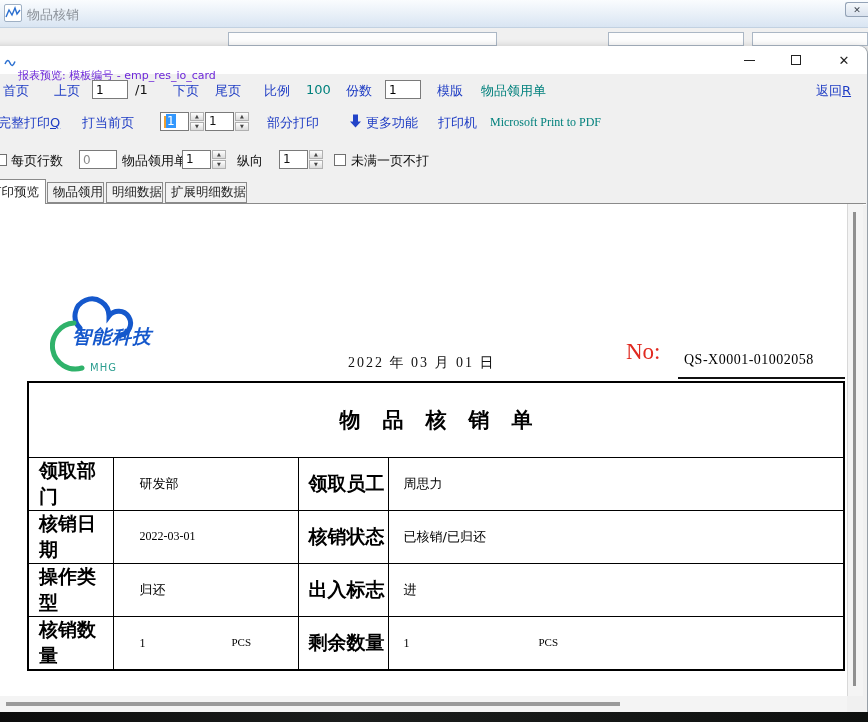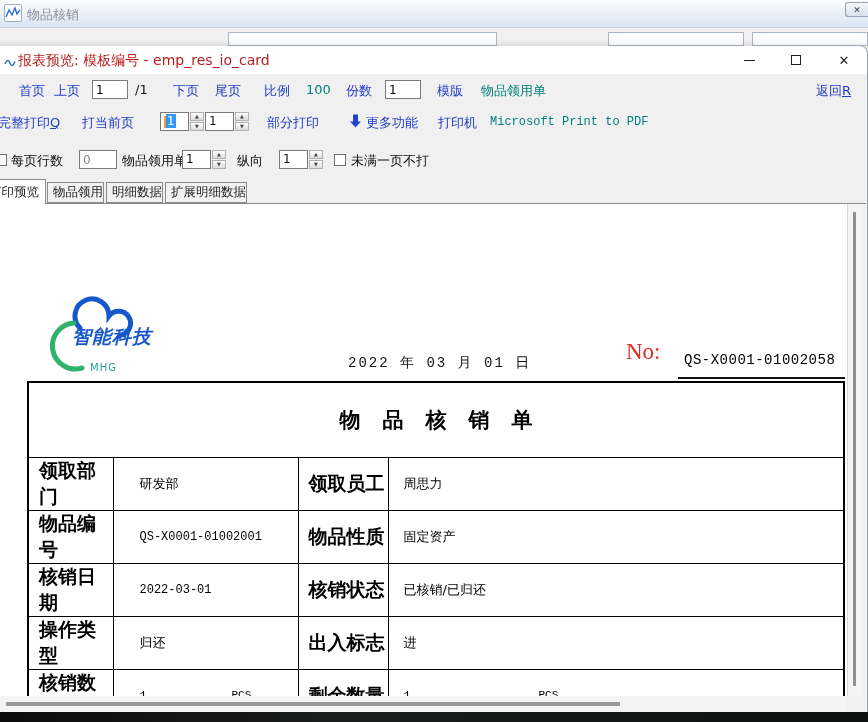--- a/index.html
+++ b/index.html
@@ -28,32 +28,32 @@
   .bg-field { position:absolute; top:4px; height:14px; background:#fdfdfd;
     border:1px solid #abb7c5; }
 
   
   .dialog { left:-22px; top:46px; width:890px; height:666px;
     background:#f0f0f0; border:1px solid #98a0a8; border-bottom:none;
     border-radius:8px 8px 0 0; box-shadow:0 3px 10px rgba(0,0,0,.35); }
   .dlg-titlebar { left:-22px; top:46px; width:889px; height:28px;
     background:#fff; border-radius:8px 8px 0 0; }
   .dlg-icon { left:4px; top:56px; }
-  .dlg-title { left:18px; top:52px; font-size:14px; color:#b91c1c; }
+  .dlg-title { left:18px; top:68px; font-size:11px; color:#6d28d9; }
   .dlg-ctl { top:47px; width:30px; height:26px; display:flex; align-items:center;
     justify-content:center; color:#222; cursor:default; }
   .glyph-min { width:11px; height:0; border-top:1.4px solid #222; }
   .glyph-max { width:10px; height:10px; border:1.4px solid #222; }
   .glyph-close { font-size:13px; line-height:13px; }
 
   
   .lnk { position:absolute; color:#1e3cc4; font-size:13px; cursor:pointer; white-space:nowrap; }
   .blk { position:absolute; color:#101010; font-size:13px; white-space:nowrap; }
   .teal { position:absolute; color:#00807c; font-size:13px; white-space:nowrap; }
-  .mono { font-family:Liberation Mono, monospace; }
+  .mono { font-family:Liberation Serif, serif; }
   .tb-input { position:absolute; height:19px; background:#fff;
     border:1px solid #7a7a7a; font-size:12px; padding:0 3px;
     font-family:"DejaVu Sans","Liberation Sans",sans-serif; }
   .num-wrap { position:absolute; display:flex; }
   .num-box { width:29px; height:19px; background:#fff; border:1px solid #7a7a7a;
     font-size:12px; padding:1px 3px; line-height:15px; }
   .num-box .sel { background:#3297fd; color:#fff; padding:0 1px; }
   .caret { display:inline-block; width:2px; height:12px; background:#f0a030;
     vertical-align:middle; margin-right:0; }
   .spin { width:14px; height:19px; display:flex; flex-direction:column; margin-left:1px; }
@@ -143,21 +143,21 @@
 <div class="abs dlg-ctl" style="left:734px;">
     <span class="glyph-min"></span>
   </div>
 <div class="abs dlg-ctl" style="left:781px;">
     <span class="glyph-max"></span>
   </div>
 <div class="abs dlg-ctl glyph-close" style="left:829px;">
     <span>✕</span>
   </div>
 
-<div class="lnk" style="left:19px; top:82px;">首页</div>
+<div class="lnk" style="left:3px; top:82px;">首页</div>
 <div class="lnk" style="left:54px; top:82px;">上页</div>
 <input class="tb-input" style="left: 92px; top: 80px; width: 36px;" value="1">
 <div class="blk" style="left:135px; top:82px;">/1</div>
 <div class="lnk" style="left:173px; top:82px;">下页</div>
 <div class="lnk" style="left:215px; top:82px;">尾页</div>
 <div class="lnk" style="left:264px; top:82px;">比例</div>
 <div class="teal" style="left:306px; top:82px;">100</div>
 <div class="lnk" style="left:346px; top:82px;">份数</div>
 <input class="tb-input" style="left: 385px; top: 80px; width: 36px;" value="1">
 <div class="lnk" style="left:437px; top:82px;">模版</div>
@@ -253,26 +253,20 @@
         <tr>
           <td colspan="4" class="form-title">物品核销单</td>
         </tr>
     <tr>
       <td class="lbl">领取部门</td>
       <td class="val">研发部</td>
       <td class="lbl">领取员工</td>
       <td class="val v2">周思力</td>
     </tr>
     <tr>
-      <td class="lbl">物品编号</td>
-      <td class="val mono" style="font-size:12px;">QS-X0001-01002001</td>
-      <td class="lbl">物品性质</td>
-      <td class="val v2">固定资产</td>
-    </tr>
-    <tr>
       <td class="lbl">核销日期</td>
       <td class="val mono" style="font-size:12px;">2022-03-01</td>
       <td class="lbl">核销状态</td>
       <td class="val v2">已核销/已归还</td>
     </tr>
     <tr>
       <td class="lbl">操作类型</td>
       <td class="val">归还</td>
       <td class="lbl">出入标志</td>
       <td class="val v2">进</td>

